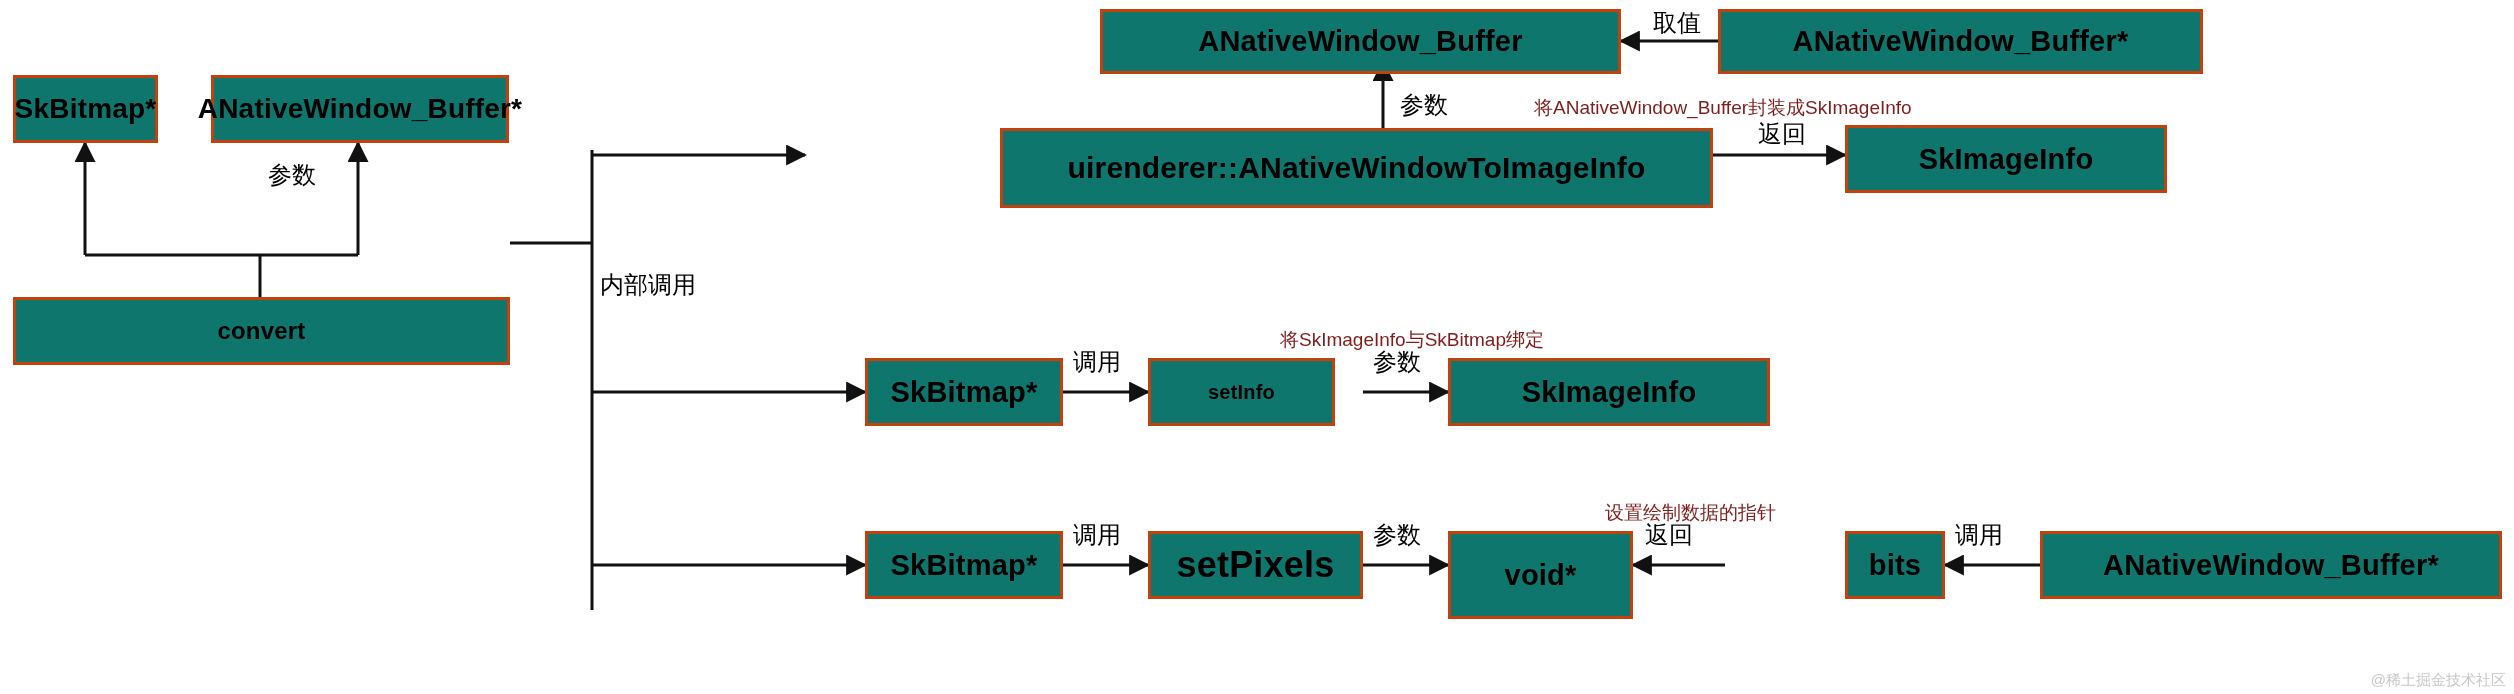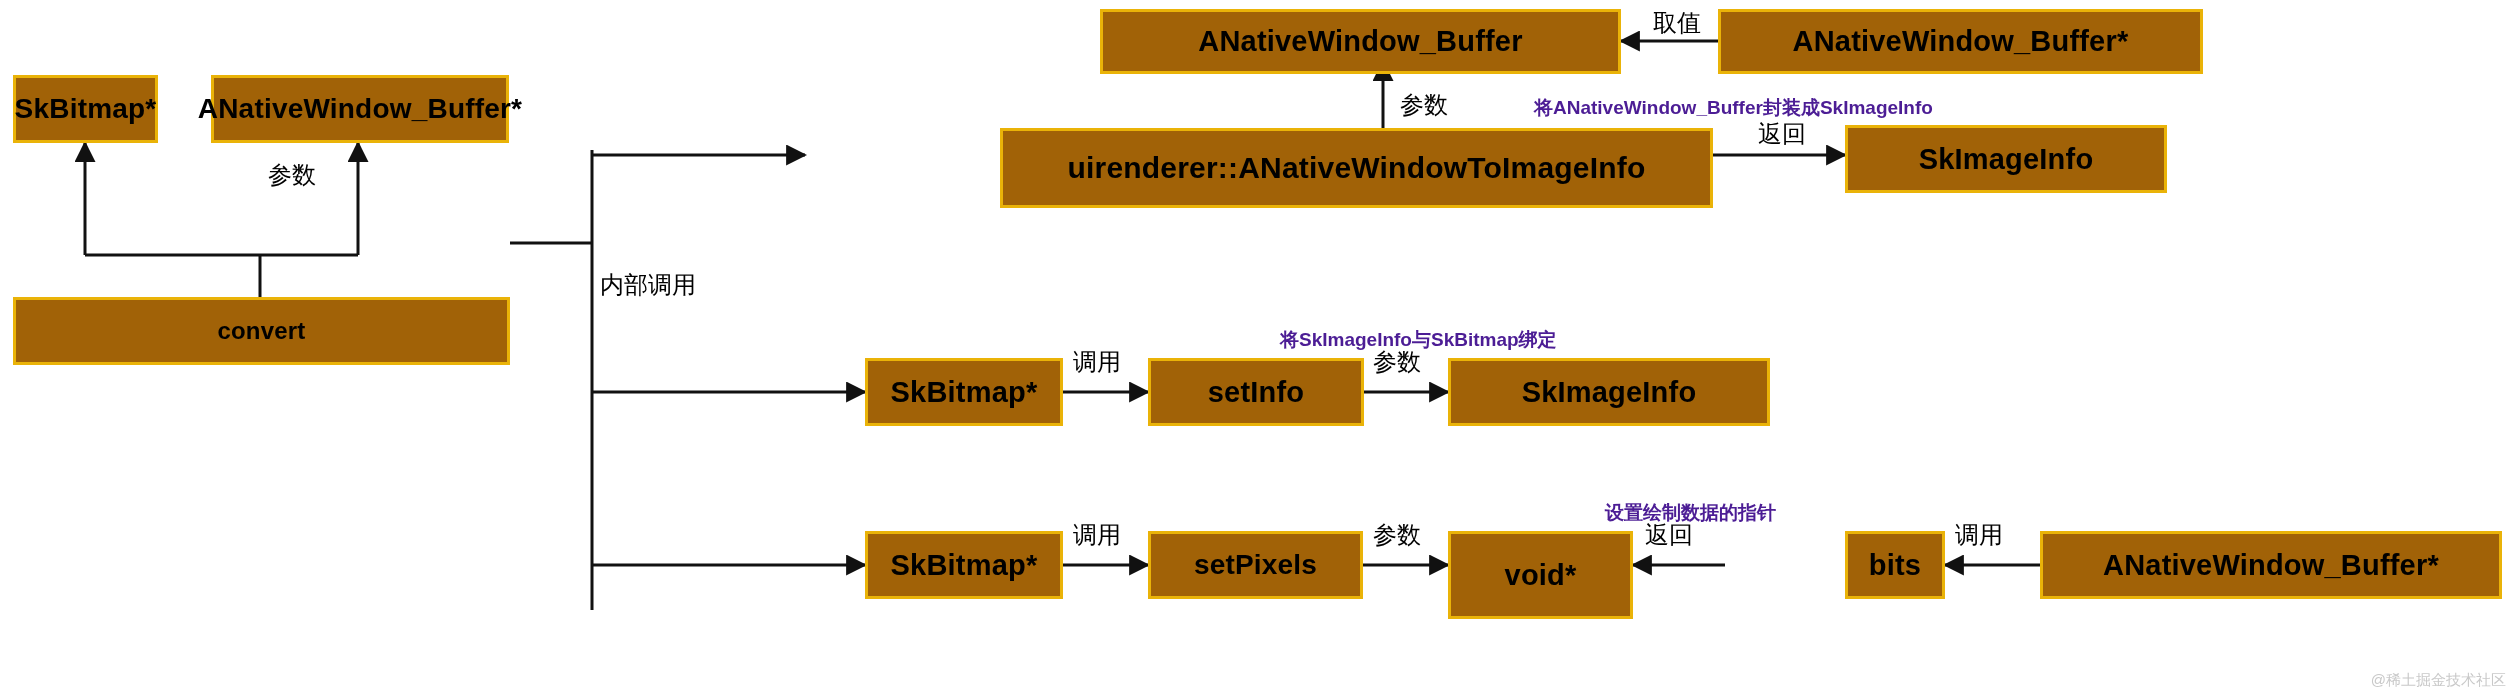--- a/index.html
+++ b/index.html
@@ -7,41 +7,41 @@
     width:2514px;height:694px;
     background:#ffffff;
     font-family:"Liberation Sans", sans-serif;
     overflow:hidden;
   }
   #stage{position:relative;width:2514px;height:694px;}
 
   .node{
     position:absolute;
     box-sizing:border-box;
-    border:3px solid #eab308;
-    background:#a16207;
+    border:3px solid #c2410c;
+    background:#0f766e;
     display:flex;align-items:center;justify-content:center;
     font-weight:bold;
     color:#000000;
     letter-spacing:0.2px;
     white-space:nowrap;
     text-align:center;
   }
   .lbl{
     position:absolute;
     font-size:24px;
     color:#000000;
     white-space:nowrap;
     line-height:1;
   }
   .cap{
     position:absolute;
     font-size:19px;
-    font-weight:bold;
-    color:#4c1d95;
+    font-weight:normal;
+    color:#7f1d1d;
     white-space:nowrap;
     line-height:1;
   }
   svg.wires{position:absolute;left:0;top:0;width:2514px;height:694px;overflow:visible;}
   .wm{
     position:absolute;
     right:8px;bottom:4px;
     font-size:15px;color:#c9c9c9;
     white-space:nowrap;
     text-align:right;
@@ -136,39 +136,39 @@
   </div>
 
   <div class="cap" style="left:1280px;top:330px;text-align:center;">将SkImageInfo与SkBitmap绑定</div>
 
   <div class="node" style="left:865px;top:358px;width:198px;height:68px;font-size:29px;">
     <span>SkBitmap*</span>
   </div>
 
   <div class="lbl" style="left:1073px;top:350px;">调用</div>
 
-  <div class="node" style="left:1148px;top:358px;width:216px;height:68px;font-size:29px;">
+  <div class="node" style="left:1148px;top:358px;width:187px;height:68px;font-size:20px;">
     <span>setInfo</span>
   </div>
 
   <div class="lbl" style="left:1373px;top:350px;">参数</div>
 
   <div class="node" style="left:1448px;top:358px;width:322px;height:68px;font-size:29px;">
     <span>SkImageInfo</span>
   </div>
 
   <div class="cap" style="left:1605px;top:503px;">设置绘制数据的指针</div>
 
   <div class="node" style="left:865px;top:531px;width:198px;height:68px;font-size:29px;">
     <span>SkBitmap*</span>
   </div>
 
   <div class="lbl" style="left:1073px;top:523px;">调用</div>
 
-  <div class="node" style="left:1148px;top:531px;width:215px;height:68px;font-size:28px;">
+  <div class="node" style="left:1148px;top:531px;width:215px;height:68px;font-size:36px;">
     <span>setPixels</span>
   </div>
 
   <div class="lbl" style="left:1373px;top:523px;">参数</div>
 
   <div class="node" style="left:1448px;top:531px;width:185px;height:88px;font-size:29px;">
     <span>void*</span>
   </div>
 
   <div class="lbl" style="left:1645px;top:523px;">返回</div>

